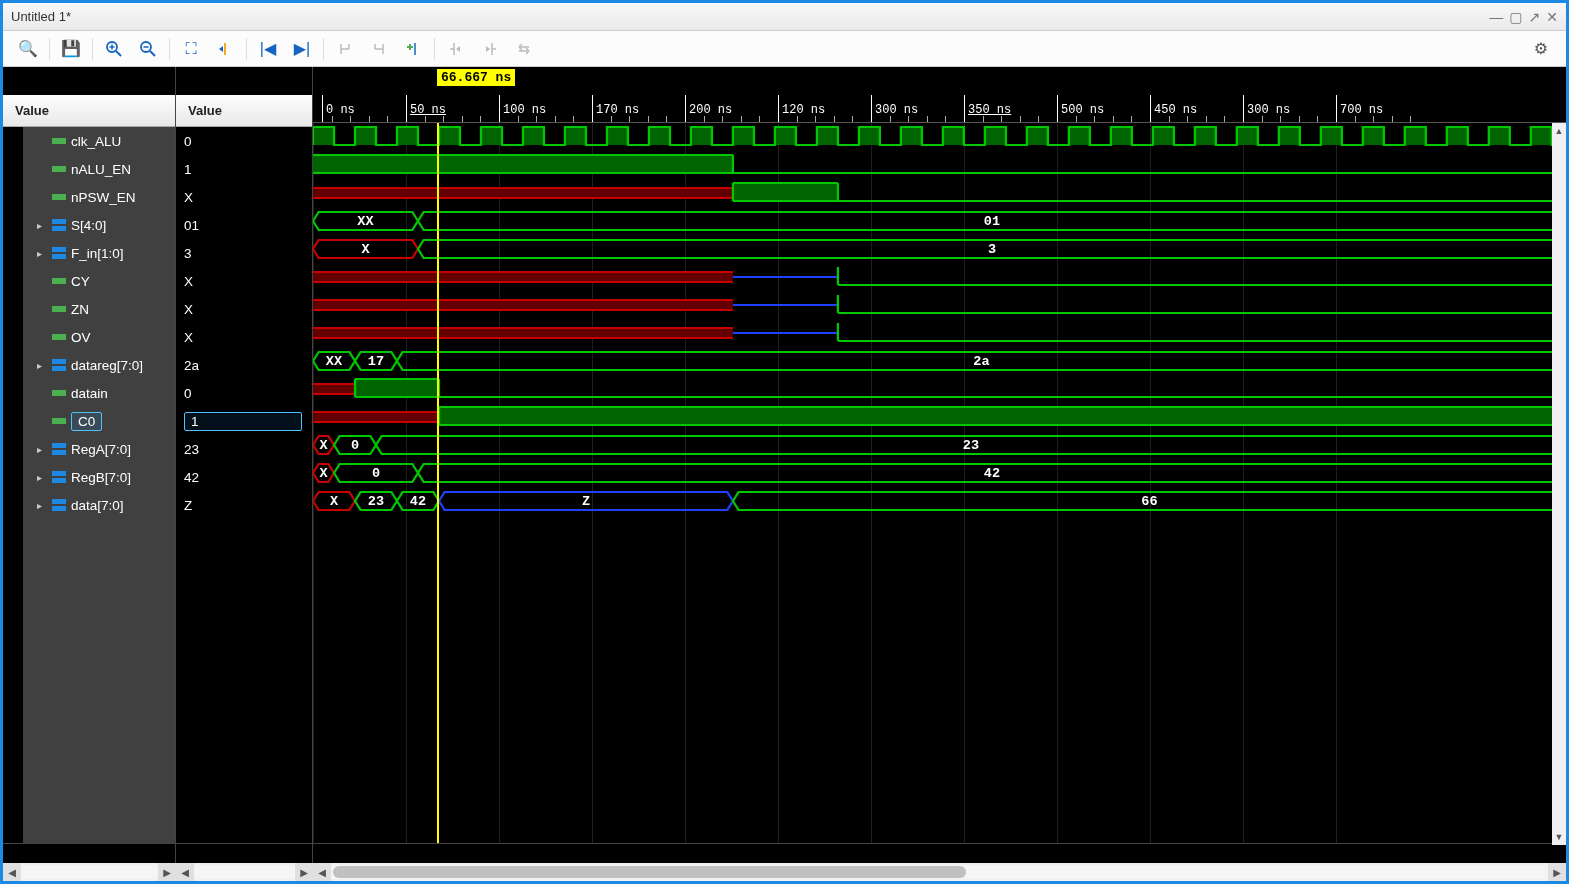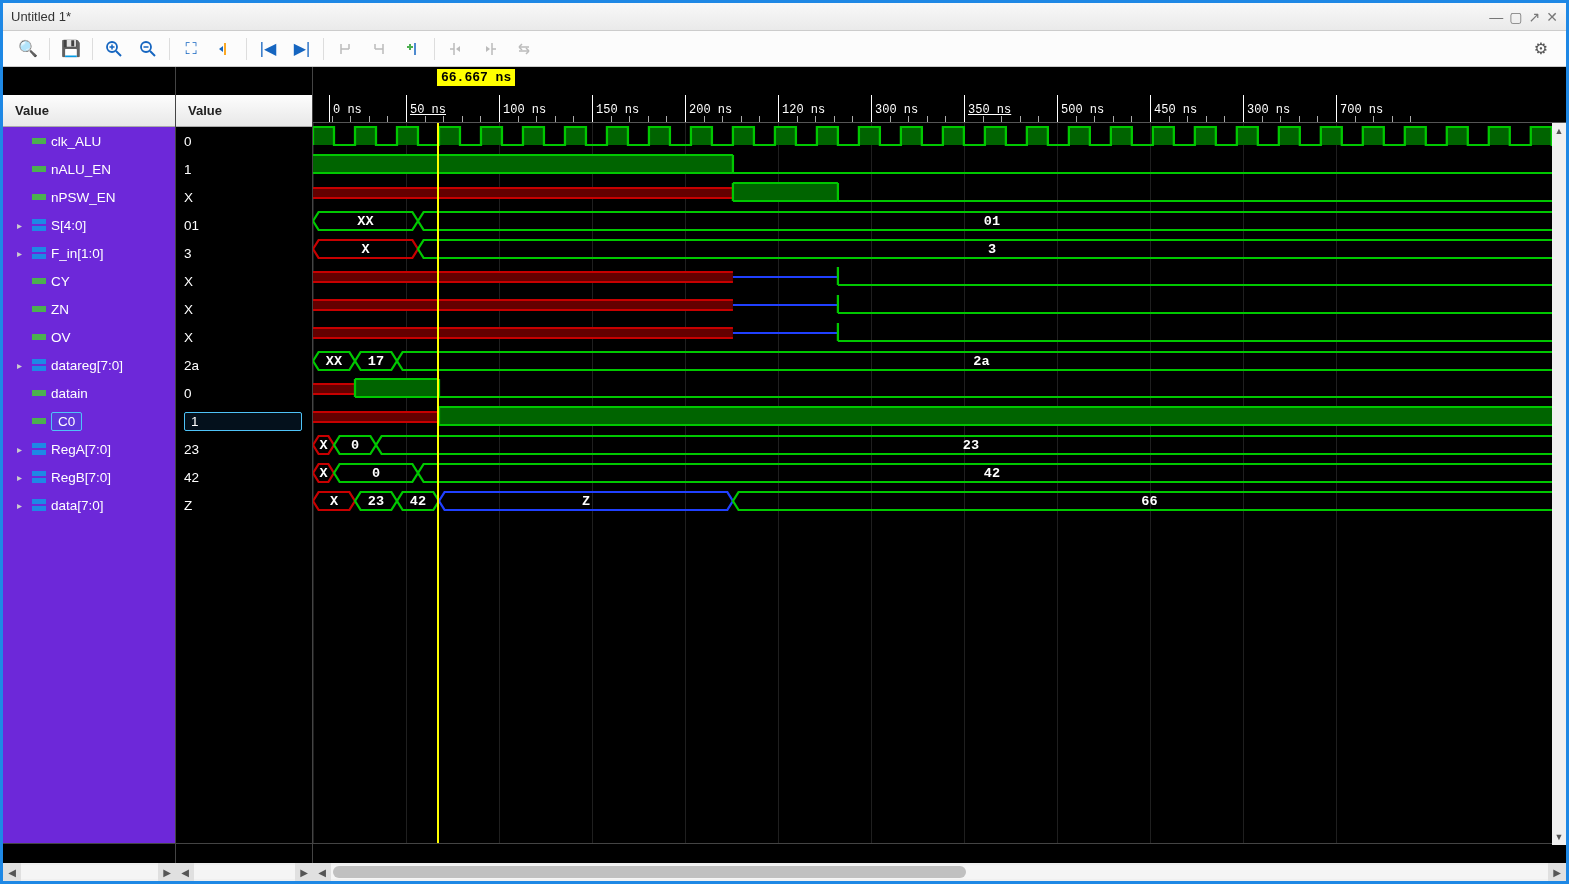--- a/index.html
+++ b/index.html
@@ -12,21 +12,21 @@
 .toolbar { height: 36px; background: #fcfcfc; border-bottom: 1px solid #ccc; display: flex; align-items: center; padding: 0 8px; gap: 0; }
 .tool-btn { width: 34px; height: 30px; display: flex; align-items: center; justify-content: center; cursor: pointer; color: #1565c0; font-size: 16px; border-radius: 3px; }
 .tool-btn.disabled { color: #bbb; cursor: default; }
 .tool-sep { width: 1px; height: 22px; background: #ddd; margin: 0 4px; }
 .tool-spacer { flex: 1; }
 .workspace { flex: 1; display: flex; background: #000; overflow: hidden; }
 .left-panel { width: 173px; display: flex; flex-direction: column; border-right: 1px solid #444; }
 .value-panel { width: 137px; display: flex; flex-direction: column; border-right: 1px solid #444; }
 .header-row { height: 32px; background: linear-gradient(#fdfdfd,#e8e8e8); border-bottom: 1px solid #aaa; display: flex; align-items: center; padding: 0 12px; font-weight: bold; color: #222; }
 .black-gap { height: 28px; background: #000; }
-.signal-list { flex: 1; background: #6d28d9; overflow: hidden; }
+.signal-list { flex: 1; background: #404040; overflow: hidden; margin-left: 20px; }
 .sig-row { height: 28px; display: flex; align-items: center; padding: 0 4px 0 14px; color: #fff; font-size: 13.5px; white-space: nowrap; }
 .sig-row.selected { }
 .sig-row.selected .sig-name { border: 1px solid #4fc3f7; background: rgba(30,136,229,0.15); padding: 1px 6px; border-radius: 2px; }
 .sig-row .expand { width: 14px; color: #ccc; font-size: 10px; display: inline-block; }
 .sig-row .sig-icon { width: 16px; height: 14px; margin-right: 4px; display: inline-flex; align-items: center; justify-content: center; }
 .sig-icon.scalar svg rect { fill: #4caf50; }
 .sig-icon.bus svg rect { fill: #1e88e5; }
 .value-list { flex: 1; background: #000; }
 .val-row { height: 28px; display: flex; align-items: center; padding: 0 8px; color: #fff; font-size: 13.5px; }
 .val-row.selected span { border: 1px solid #4fc3f7; background: rgba(30,136,229,0.12); padding: 1px 6px; border-radius: 2px; display: inline-block; width: 118px; }
@@ -326,36 +326,36 @@
             <span>Z</span>
           </div>
         </div>
       <div class="footer-bar"></div>
     </div>
 
     <div class="wave-area">
       <div class="cursor-label" id="cursor-label" style="left: 124px;">66.667 ns</div>
       <div style="height:28px; background:#000;"></div>
       <div class="ruler" id="ruler">
-          <div class="tick-major" style="left: 16px;">0 ns</div>
+          <div class="tick-major" style="left: 9px;">0 ns</div>
           <div class="tick-minor" style="left: 18.6px;"></div>
           <div class="tick-minor" style="left: 37.2px;"></div>
           <div class="tick-minor" style="left: 55.8px;"></div>
           <div class="tick-minor" style="left: 74.4px;"></div>
           <div class="tick-major" style="left: 93px; text-decoration: underline;">50 ns</div>
           <div class="tick-minor" style="left: 111.6px;"></div>
           <div class="tick-minor" style="left: 130.2px;"></div>
           <div class="tick-minor" style="left: 148.8px;"></div>
           <div class="tick-minor" style="left: 167.4px;"></div>
           <div class="tick-major" style="left: 186px;">100 ns</div>
           <div class="tick-minor" style="left: 204.6px;"></div>
           <div class="tick-minor" style="left: 223.2px;"></div>
           <div class="tick-minor" style="left: 241.8px;"></div>
           <div class="tick-minor" style="left: 260.4px;"></div>
-          <div class="tick-major" style="left: 279px;">150 ns</div>
+          <div class="tick-major" style="left: 279px;">170 ns</div>
           <div class="tick-minor" style="left: 297.6px;"></div>
           <div class="tick-minor" style="left: 316.2px;"></div>
           <div class="tick-minor" style="left: 334.8px;"></div>
           <div class="tick-minor" style="left: 353.4px;"></div>
           <div class="tick-major" style="left: 372px;">200 ns</div>
           <div class="tick-minor" style="left: 390.6px;"></div>
           <div class="tick-minor" style="left: 409.2px;"></div>
           <div class="tick-minor" style="left: 427.8px;"></div>
           <div class="tick-minor" style="left: 446.4px;"></div>
           <div class="tick-major" style="left: 465px;">120 ns</div>

